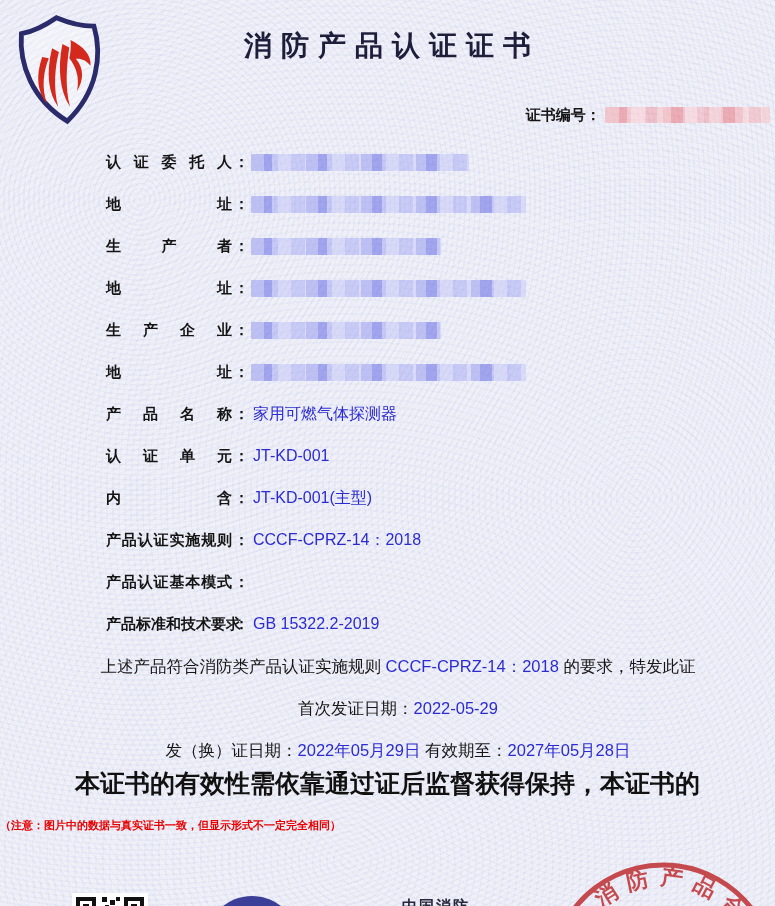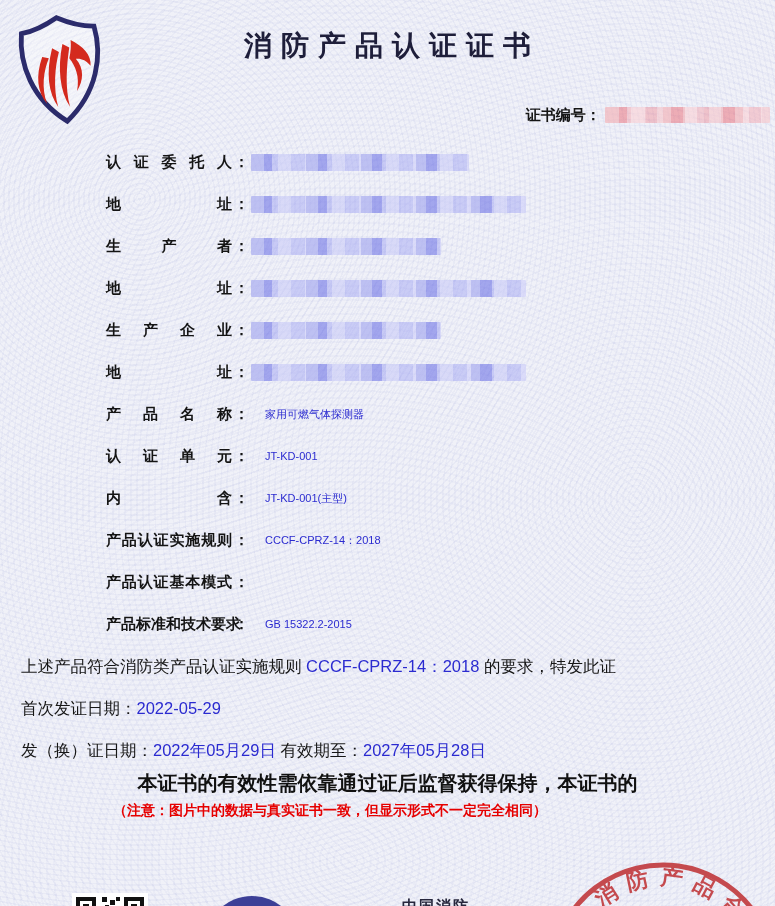--- a/index.html
+++ b/index.html
@@ -46,32 +46,32 @@
   }
 
   
   .fields{ margin-top:28px; }
   .row{ display:flex; align-items:center; height:20px; margin-bottom:22px; padding-left:106px; white-space:nowrap; }
   .flabel{
     display:inline-block; width:126px; font-size:15px; font-weight:600; color:#141414;
     text-align:justify; text-align-last:justify; white-space:nowrap; overflow:visible;
   }
   .fcolon{ font-size:15px; font-weight:600; color:#141414; margin:0 2px 0 2px; }
-  .fvalue{ font-size:11px; color:#2b2bd0; margin-left:14px; }
-
-  
-  .line-center{ text-align:left; font-size:16.5px; color:#161616; height:20px; margin-top:22px; white-space:nowrap;padding-left:21px; }
+  .fvalue{ font-size:16px; color:#2b2bd0; margin-left:2px; }
+
+  
+  .line-center{ text-align:center; font-size:16.5px; color:#161616; height:20px; margin-top:22px; white-space:nowrap;padding-left:21px; }
   .line-center .blue{ color:#2b2bd0; }
   .line-center .black{ color:#161616; }
 
   
-  .validity{ margin-top:6px; text-align:center; font-size:20px; line-height:34px; font-weight:700; color:#111; }
-
-  
-  .red-note{ width:660px; margin-top:2px; text-align:center; font-size:14px; font-weight:700; color:#e60000; white-space:nowrap; }
+  .validity{ margin-top:6px; text-align:center; font-size:25px; line-height:34px; font-weight:700; color:#111; }
+
+  
+  .red-note{ width:660px; margin-top:18px; text-align:left; font-size:11px; font-weight:700; color:#e60000; white-space:nowrap; }
 
   
   .qr{ position:absolute; left:72px; top:893px; width:76px; height:76px; }
   .emblem-circle{ position:absolute; left:205px; top:896px; width:94px; height:94px; border-radius:50%; background:#3c3f97; }
   .footer-partial{
     position:absolute; left:402px; top:897px; width:120px; height:9px; overflow:hidden;
     font-size:15px; font-weight:700; color:#26263c; letter-spacing:2px;
   }
   .seal{ position:absolute; left:545px; top:856px; width:235px; height:50px; }
 </style>
@@ -164,21 +164,21 @@
     </div>
 
     <div class="row">
       <span class="flabel">产品认证基本模式</span>
         <span class="fcolon">：</span>
     </div>
 
     <div class="row">
       <span class="flabel">产品标准和技术要求</span>
         <span class="fcolon">：</span>
-      <span class="fvalue">GB 15322.2-2015</span>
+      <span class="fvalue">GB 15322.2-2019</span>
     </div>
 
   </div>
 
   <div class="line-center">
     <span class="black">上述产品符合消防类产品认证实施规则 </span><span class="blue">CCCF-CPRZ-14：2018</span><span class="black"> 的要求，特发此证</span>
   </div>
 
   <div class="line-center">
     <span class="black">首次发证日期</span><span class="black">：</span><span class="blue">2022-05-29</span>

